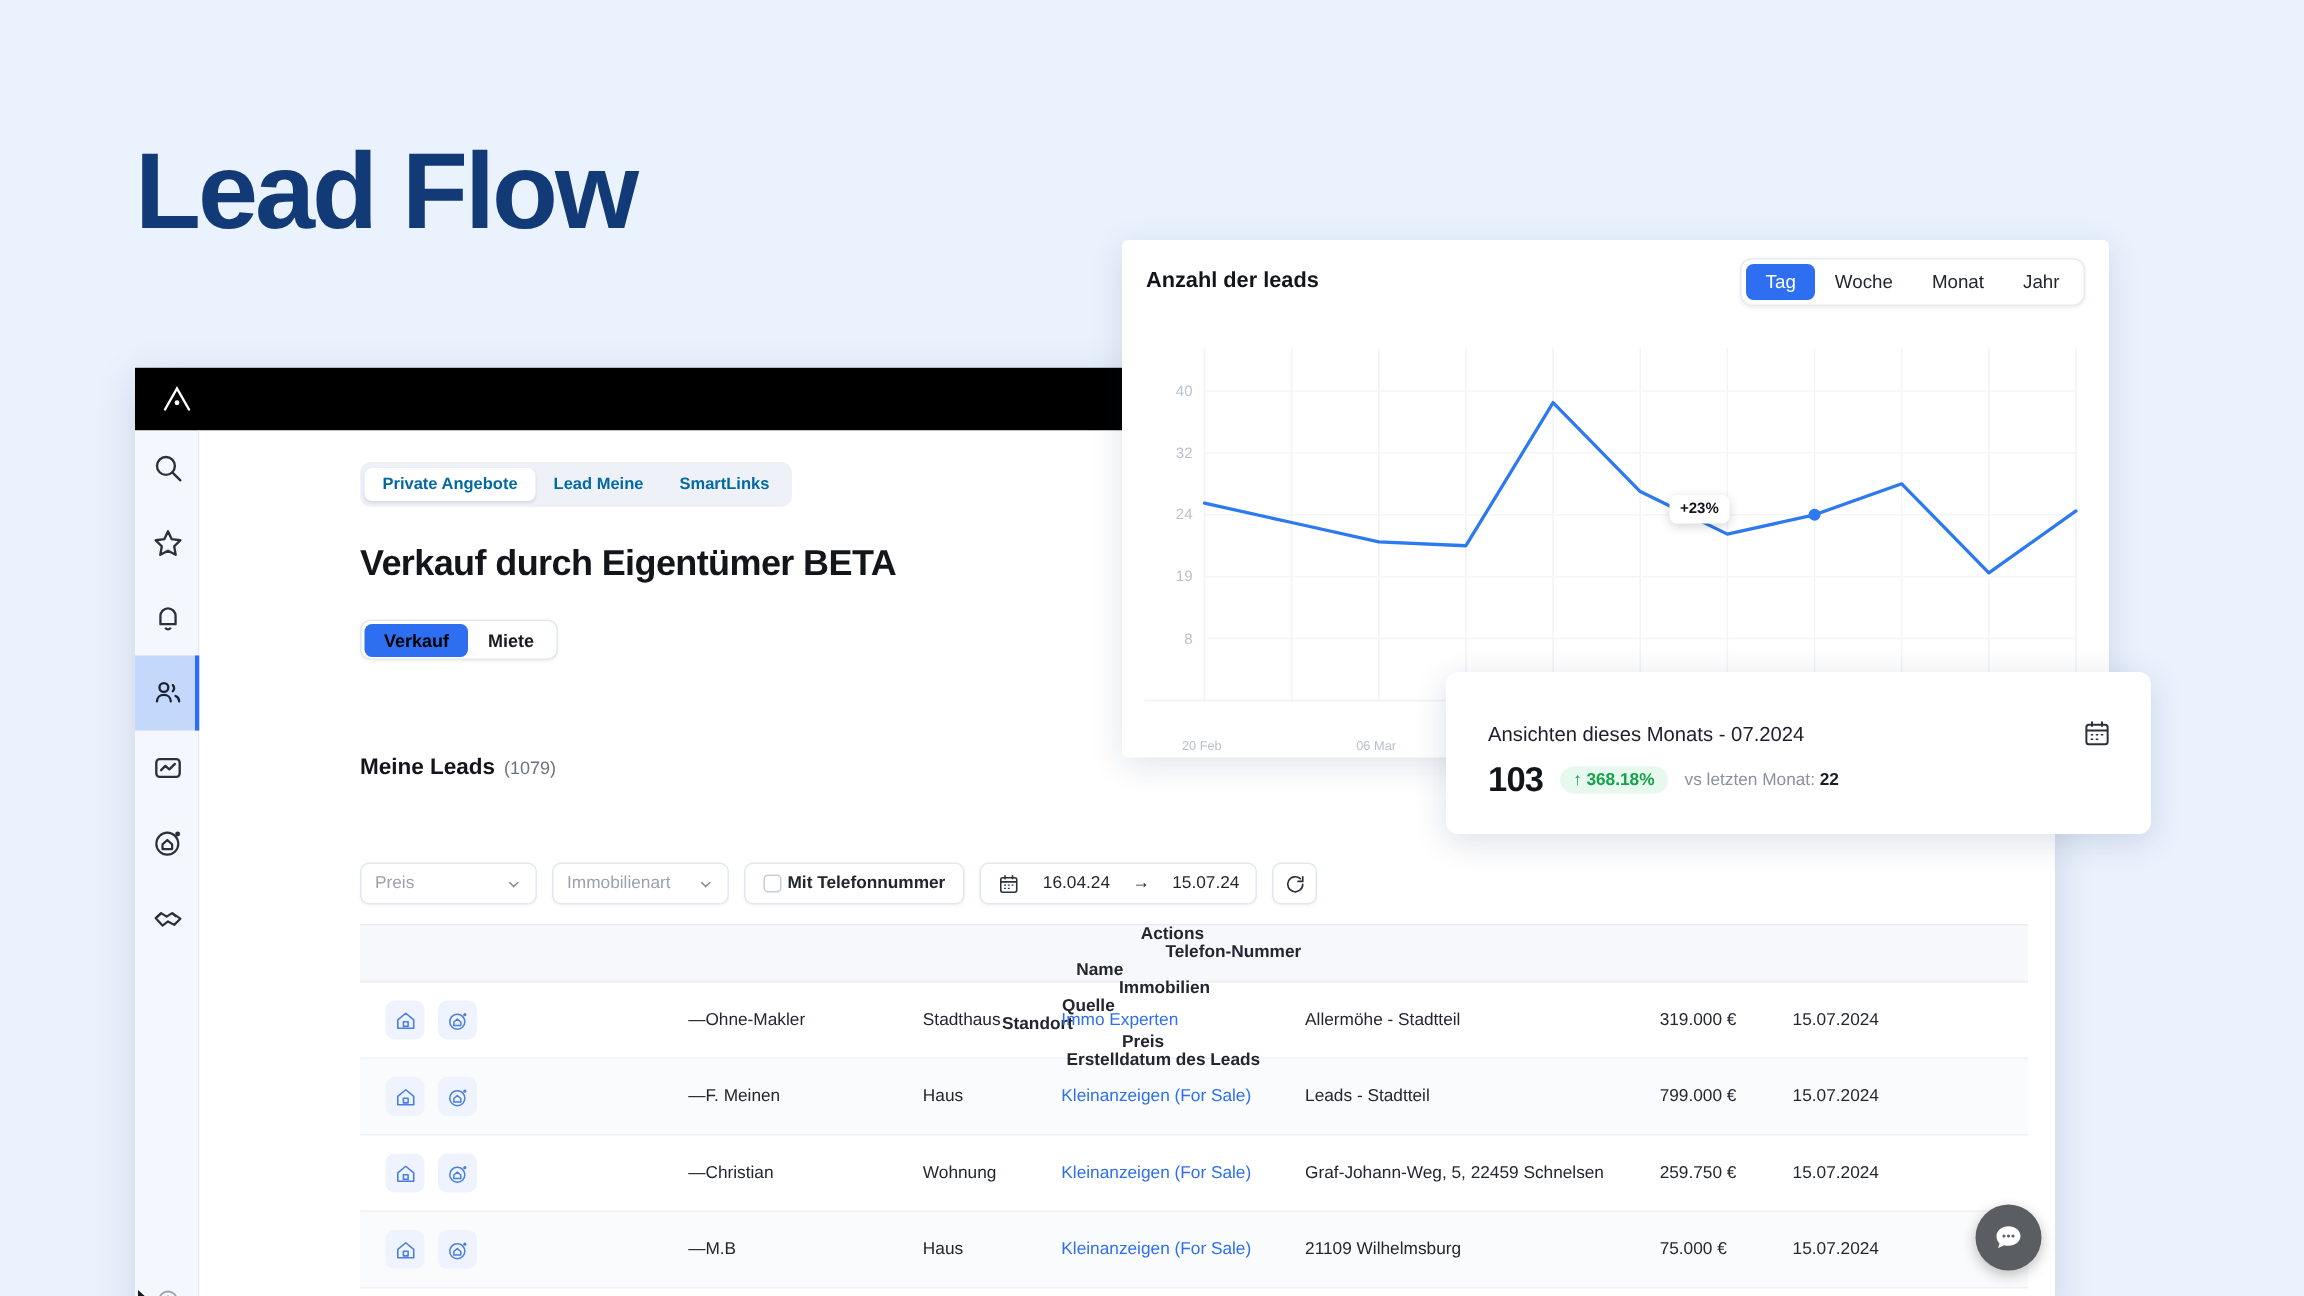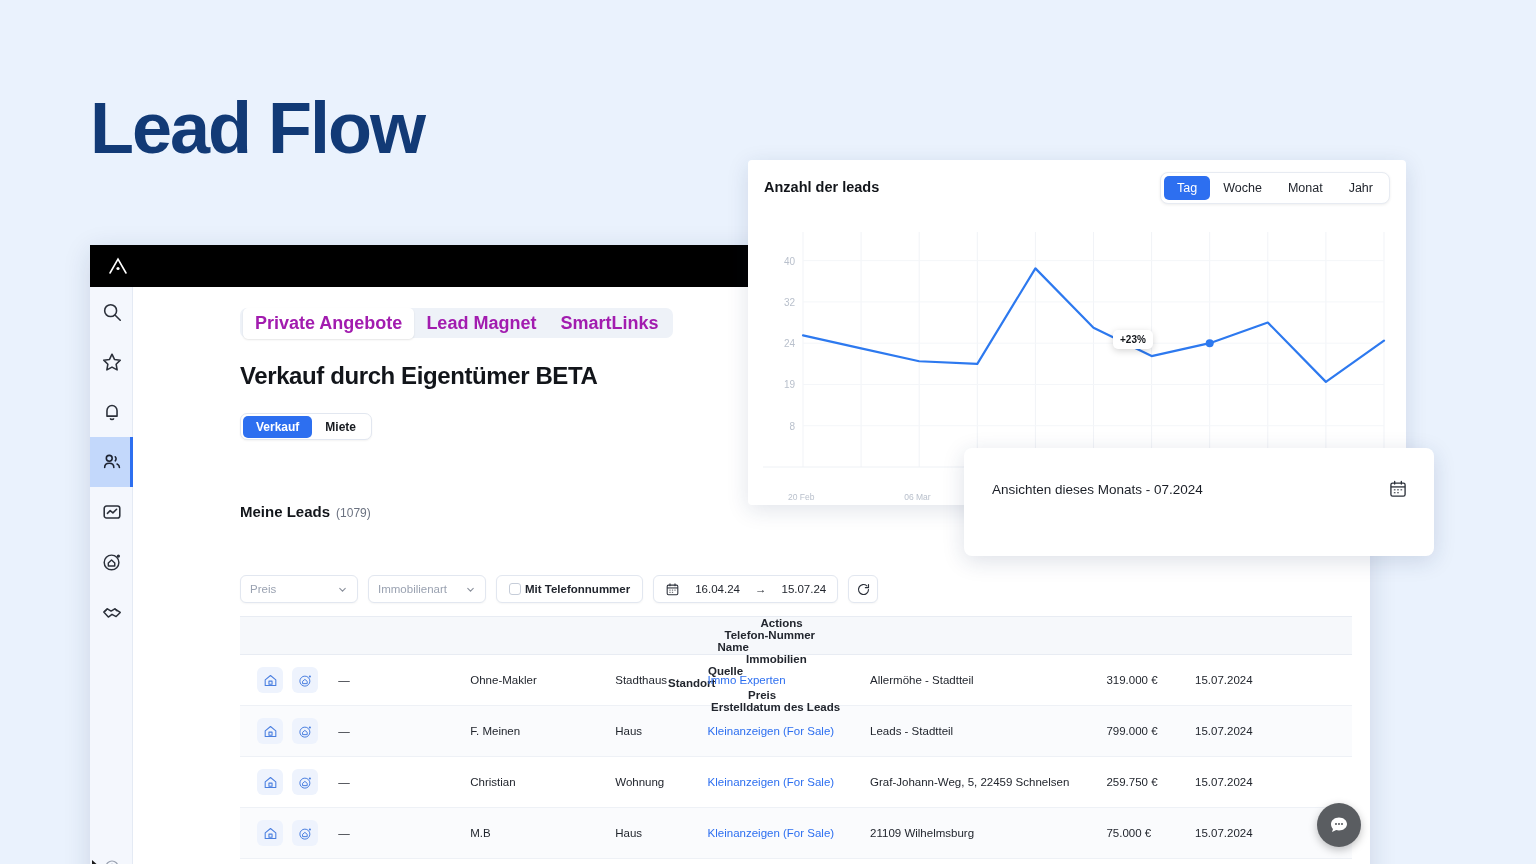--- a/index.html
+++ b/index.html
@@ -57,39 +57,39 @@
 
   
   .content { position: absolute; left: 43px; top: 42px; width: 1237px; height: 598px; background: #fff; }
 
   .tabs-pill {
     position: absolute; left: 107px; top: 21px; height: 30px;
     background: #eef2f8; border-radius: 7px; display: flex; align-items: center;
     padding: 3px;
   }
   .tabs-pill .tab {
-    font-size: 18px; font-weight: bold; color: #a21caf;
+    font-size: 11px; font-weight: bold; color: #0369a1;
     padding: 5px 12px; border-radius: 5px; white-space: nowrap; text-align: right;
   }
   .tabs-pill .tab.active { background: #fff; box-shadow: 0 1px 2px rgba(0,0,0,.1); }
 
   .page-title {
     position: absolute; left: 107px; top: 75px;
     font-size: 24px; font-weight: bold; color: #12151a; letter-spacing: -0.4px;
   }
 
   .seg-sale {
     position: absolute; left: 107px; top: 126px; height: 27px;
     background: #fff; border: 1px solid #e2e7f0; border-radius: 7px;
     display: flex; align-items: center; padding: 2px; box-shadow: 0 1px 2px rgba(0,0,0,.05);
   }
   .seg-sale .seg {
     font-size: 12px; font-weight: bold; padding: 4px 13px; border-radius: 5px; color: #171a1f;
   }
-  .seg-sale .seg.active { background: #2d6ff0; color: #ffffff; }
+  .seg-sale .seg.active { background: #2d6ff0; color: #000000; }
 
   .leads-head { position: absolute; left: 107px; top: 216px; display: flex; align-items: baseline; gap: 6px; }
   .leads-head .lbl { font-size: 15px; font-weight: bold; color: #12151a; }
   .leads-head .cnt { font-size: 12px; color: #6b7280; }
 
   .search-row {
     position: absolute; left: 107px; top: 245px; width: 420px; height: 30px;
     background: #fff; border: 1px solid #e2e7f0; border-radius: 6px;
     display: flex; align-items: center; padding: 0 6px; box-shadow: 0 1px 2px rgba(0,0,0,.04);
   }
@@ -130,21 +130,21 @@
   .thead {
     display: flex; align-items: center; height: 39px;
     background: #f6f8fb; border-top: 1px solid #e8ecf3; border-bottom: 1px solid #e8ecf3; flex-direction: column;
   }
   .thead .th { font-size: 11.5px; font-weight: bold; color: #22262e; }
   .trow { display: flex; align-items: center; height: 51px; border-bottom: 1px solid #eef1f6; }
   .trow.alt { background: #fafbfd; }
   .td { font-size: 11.5px; color: #22262e; }
   .td.link { color: #2d6ff0; }
   .c-actions { width: 105px; padding-left: 17px; display: flex; gap: 9px; }
-  .c-phone { width: 143px; }
+  .c-phone { width: 143px; text-align: right; }
   .c-name { width: 157px; }
   .c-immo { width: 100px; }
   .c-quelle { width: 176px; }
   .c-ort { width: 256px; }
   .c-preis { width: 96px; }
   .c-datum { width: 170px; }
   .act-ico {
     width: 26px; height: 26px; border-radius: 6px; background: #eef3fd;
     display: flex; align-items: center; justify-content: center;
   }
@@ -268,21 +268,21 @@
         <svg class="cursor-arrow" viewBox="0 0 12 16">
             <path d="M1 1 L1 13 L4 10 L6 14.5 L8 13.6 L6 9.2 L10 9 Z" fill="#1a1a1a"></path>
           </svg>
       </div>
     </div>
 
     <div class="content">
 
       <div class="tabs-pill">
         <div class="tab active">Private Angebote</div>
-        <div class="tab">Lead Magnet</div>
+        <div class="tab">Lead Meine</div>
         <div class="tab">SmartLinks</div>
       </div>
 
       <div class="page-title">Verkauf durch Eigentümer BETA</div>
 
       <div class="seg-sale">
         <div class="seg active">Verkauf</div>
         <div class="seg">Miete</div>
       </div>
 
@@ -481,20 +481,31 @@
         <div class="xlab" style="left: 40px;">20 Feb</div>
         <div class="xlab" style="left: 156.2px;">06 Mar</div>
         <div class="xlab" style="left: 272.4px;">19 Mar</div>
       </div>
   </div>
 
   <div class="tooltip-pct">+23%</div>
 
   <div class="stat-card">
     <div class="stat-label">Ansichten dieses Monats - 07.2024</div>
+    <div class="stat-row">
+      <span class="stat-value">103</span>
+      <span class="stat-badge">
+        <span>↑</span>
+        <span>368.18%</span>
+      </span>
+      <span class="stat-cmp">
+        <span>vs letzten Monat:</span>
+        <b>22</b>
+      </span>
+    </div>
     <svg class="cal-ico" width="20" height="20" viewBox="0 0 24 24" fill="none" stroke="#2b303a" stroke-width="1.6">
         <rect x="3.5" y="5" width="17" height="15.5" rx="2"></rect>
         <path d="M3.5 9.5 H20.5"></path>
         <path d="M8 3 V6 M16 3 V6" stroke-linecap="round"></path>
         <path d="M7 13 H9 M11 13 H13 M15 13 H17 M7 16.5 H9 M11 16.5 H13" stroke-width="1.2"></path>
       </svg>
   </div>
 
   <div class="chat-fab">
     <svg width="24" height="24" viewBox="0 0 24 24">

